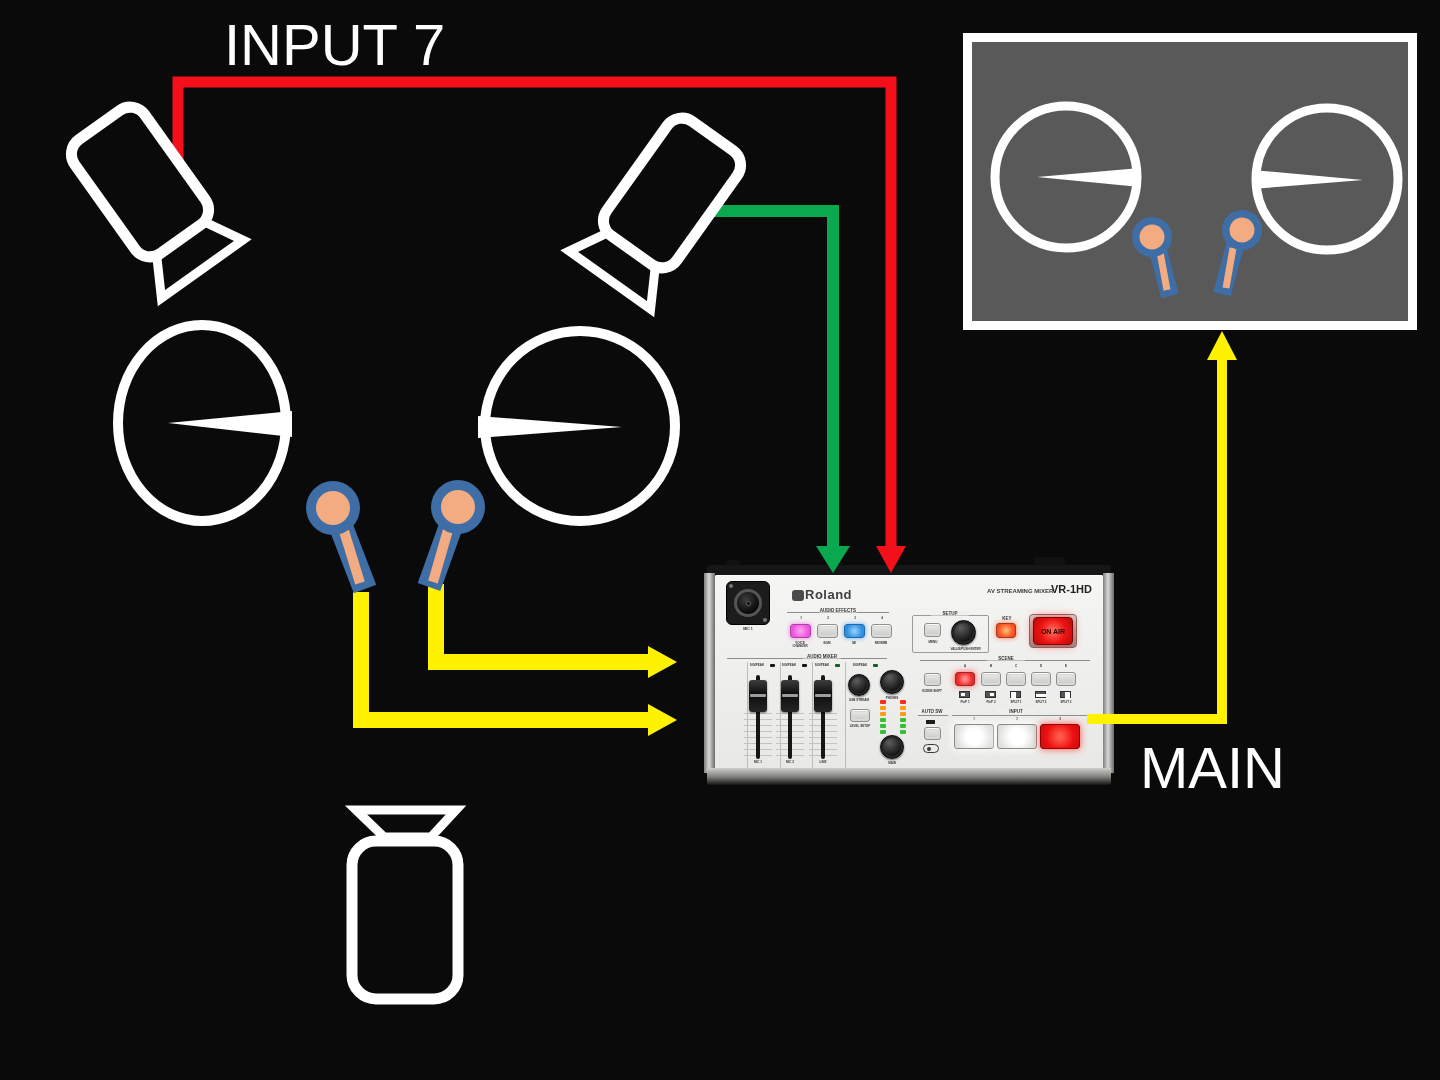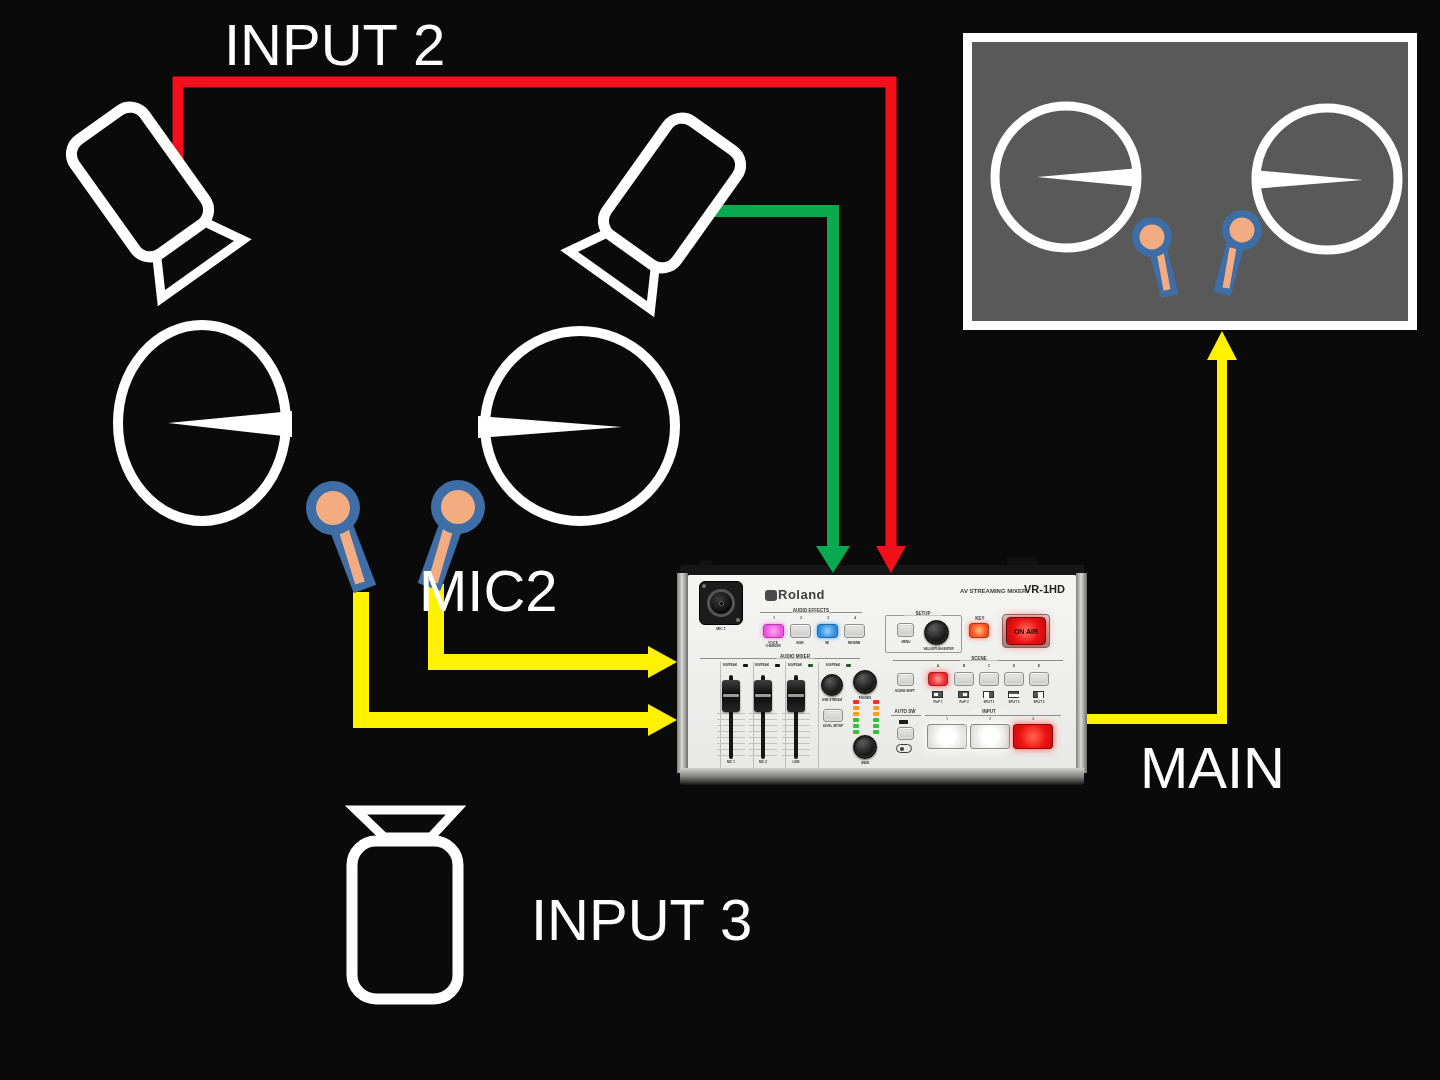--- a/index.html
+++ b/index.html
@@ -13,21 +13,21 @@
   .st-red{stroke:var(--line-red);}     .fl-red{fill:var(--line-red);}
   .st-green{stroke:var(--line-green);} .fl-green{fill:var(--line-green);}
   .st-yellow{stroke:var(--line-yellow);}.fl-yellow{fill:var(--line-yellow);}
   .st-white{stroke:var(--icon-white);} .fl-white{fill:var(--icon-white);}
   .fl-blue{fill:var(--mic-blue);}      .st-blue{stroke:var(--mic-blue);}
   .fl-skin{fill:var(--mic-skin);}      .st-skin{stroke:var(--mic-skin);}
   .screen{fill:var(--monitor-screen);stroke:var(--monitor-border);}
   .cam{fill:#0a0a0a;stroke:var(--icon-white);}
 
   
-  #mixer{position:absolute;left:677px;top:563px;width:410px;height:227px;z-index:1;}
+  #mixer{position:absolute;left:704px;top:563px;width:410px;height:227px;z-index:1;}
   #mixer *{position:absolute;box-sizing:border-box;}
   .topstrip{left:3px;top:2px;width:404px;height:11px;background:#161616;border-radius:2px;}
   .botstrip{left:3px;top:205px;width:404px;height:17px;
             background:linear-gradient(180deg,#cfcfcd,#83837f 50%,#2b2b29 90%,#151513);border-radius:0 0 3px 3px;}
   .rail{top:10px;width:11px;height:200px;background:linear-gradient(90deg,#7e7e7c,#d9d9d7 45%,#6b6b69);}
   .face{left:11px;top:12px;width:388px;height:195px;background:linear-gradient(180deg,#f5f5f3,#e8e8e6);
         border-radius:2px;box-shadow:inset 0 1px 0 #fff;}
   .conn{background:#111;border-radius:2px 2px 0 0;}
   .tl{color:#333;white-space:nowrap;text-align:center;font-weight:bold;font-size:6px;}
   .sc75{transform:scale(.75);transform-origin:50% 0;}
@@ -157,23 +157,21 @@
       </g>
       <g>
         <line class="st-blue" stroke-width="18" x1="1236" y1="242" x2="1222" y2="294"></line>
         <line class="st-skin" stroke-width="7" x1="1233" y1="248" x2="1226" y2="288"></line>
         <circle class="fl-blue" cx="1242" cy="230" r="20"></circle>
         <circle class="fl-skin" cx="1242" cy="230" r="12.5"></circle>
       </g>
     </g>
   </svg>
 
-  <div class="big-label" style="left:224px;top:16px;">INPUT 2</div>
-  <div class="big-label" style="left:419px;top:562px;">MIC2</div>
-  <div class="big-label" style="left:531px;top:891px;">INPUT 3</div>
+  <div class="big-label" style="left:224px;top:16px;">INPUT 7</div>
   <div class="big-label" style="left:1140px;top:739px;">MAIN</div>
 
   <div id="mixer">
     <div class="conn" style="left:330px;top:-6px;width:31px;height:13px;"></div>
     <div class="conn" style="left:22px;top:-3px;width:14px;height:8px;"></div>
     <div class="topstrip"></div>
     <div class="rail" style="left:0;"></div>
     <div class="rail" style="left:399px;"></div>
     <div class="face"></div>
     <div class="botstrip"></div>

